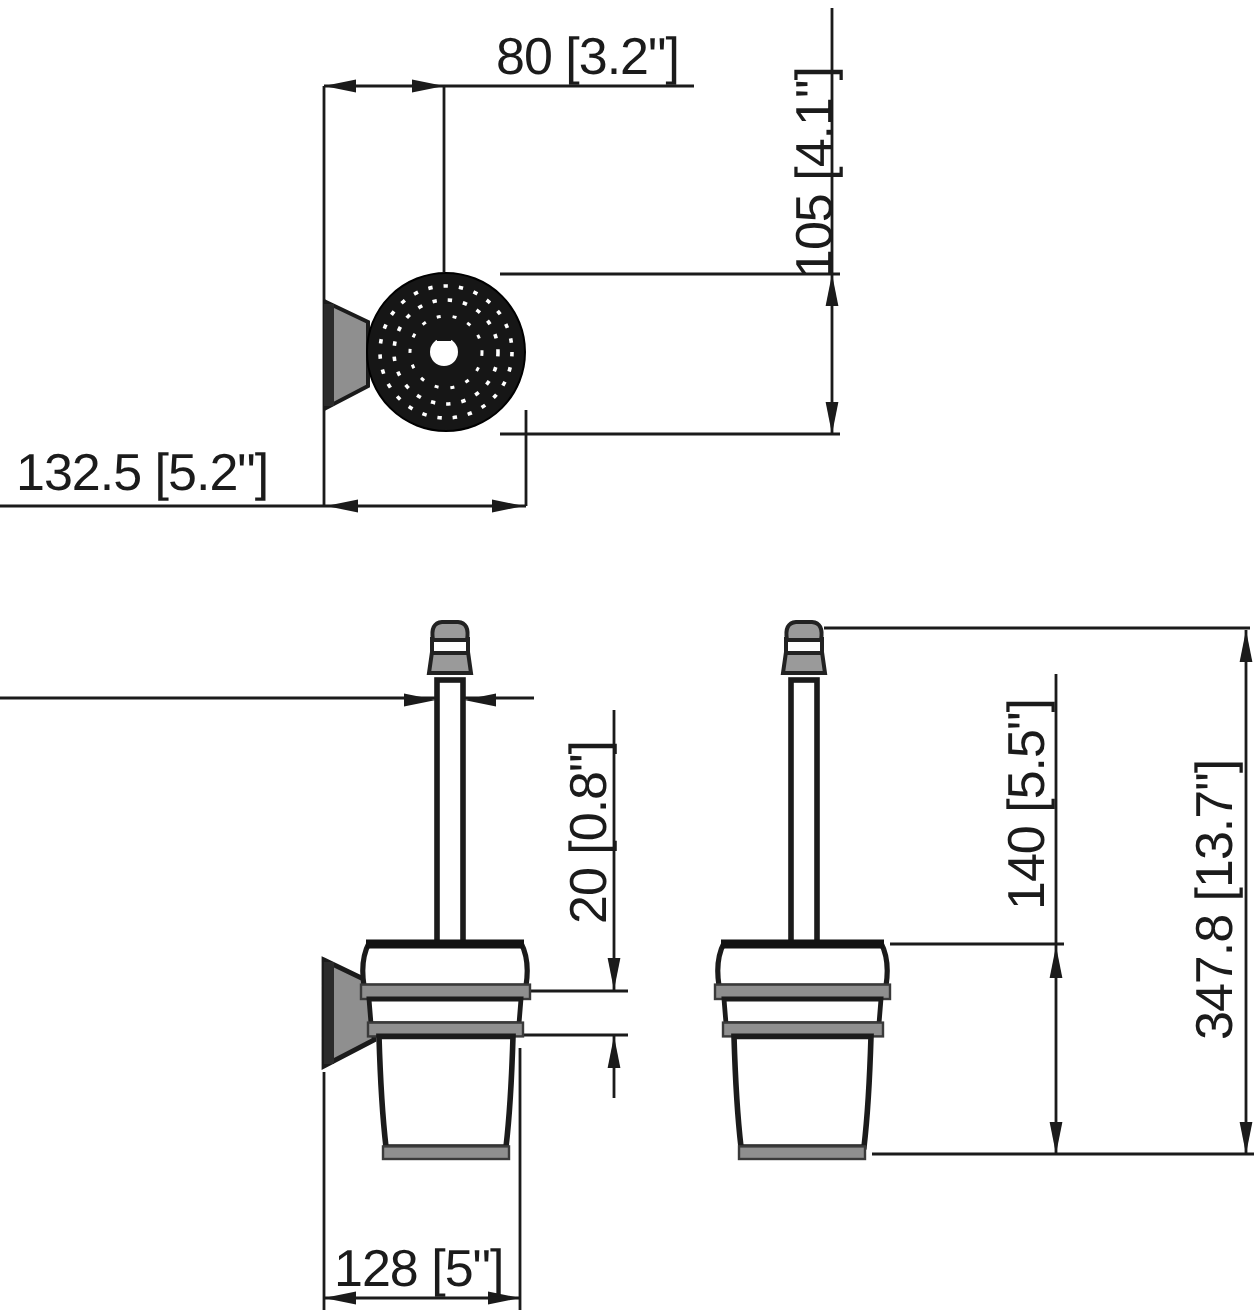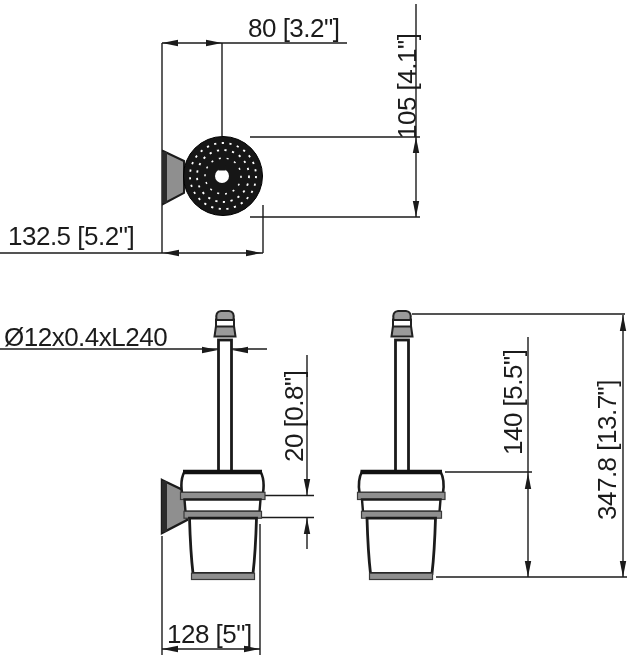--- a/index.html
+++ b/index.html
@@ -113,18 +113,17 @@
       <path class="thk" d="M362,499.5 L440.5,499.5 L439.5,511.8 L363,511.8 Z" stroke-width="2.4"></path>
       <rect class="band" x="361.5" y="511.3" width="80" height="6.9"></rect>
       <path class="thk" d="M367,518.2 Q368,552 370.5,573.5 L432,573.5 Q434.5,552 435.5,518.2 Z" stroke-width="2.8"></path>
       <rect class="band" x="369.5" y="573.2" width="63" height="6.3" stroke="#454545"></rect>
     </g>
   </svg>
 
   <div class="hlabel" style="left:248px; top:13px;">80 [3.2"]</div>
   <div class="vlabel" style="left:392px; top:139px;">105 [4.1"]</div>
   <div class="hlabel" style="left:8px;   top:221px;">132.5 [5.2"]</div>
-  <div class="hlabel" style="left:4px;   top:322px;">Ø12x0.4xL240</div>
   <div class="vlabel" style="left:279px; top:462px;">20 [0.8"]</div>
   <div class="vlabel" style="left:498px; top:455px;">140 [5.5"]</div>
   <div class="vlabel" style="left:592px; top:520px;">347.8 [13.7"]</div>
   <div class="hlabel" style="left:167px; top:619px;">128 [5"]</div>
 </div>
 
 </body></html>

